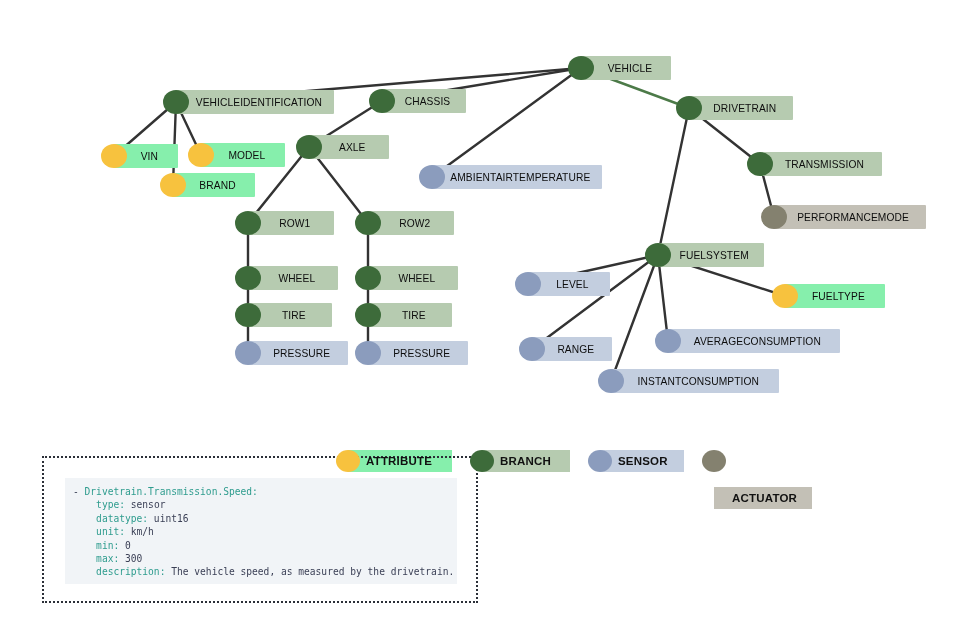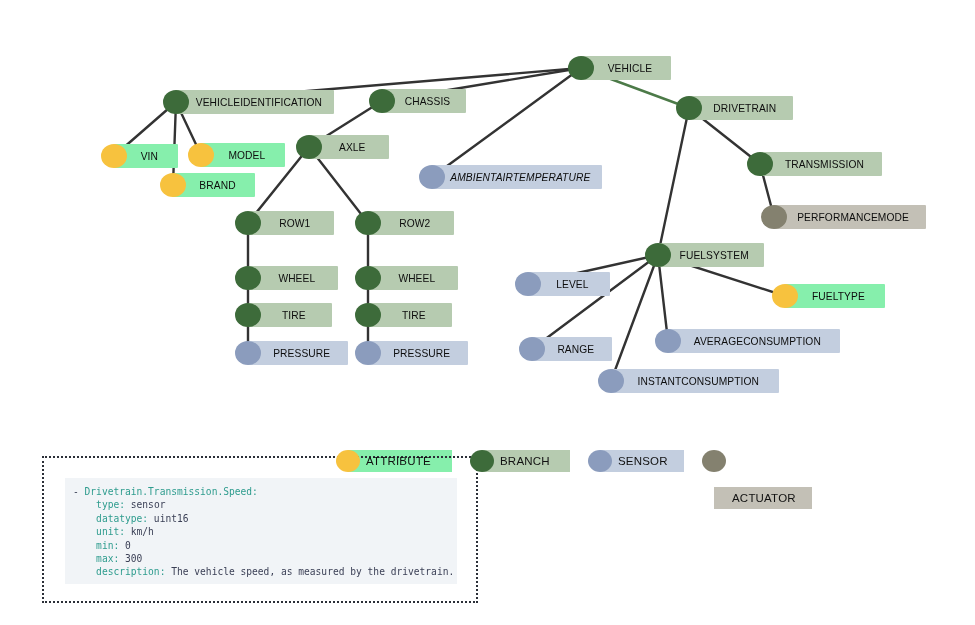--- a/index.html
+++ b/index.html
@@ -102,21 +102,21 @@
     position: absolute;
     left: 0; top: 0;
     width: 24px; height: 22px;
     border-radius: 50%;
     z-index: 2;
   }
   .legend-item .lbl {
     position: relative;
     z-index: 3;
     font-size: 11.5px;
-    font-weight: normal;
+    font-weight: bold;
     color: #111111;
     white-space: nowrap;
     letter-spacing: 0.2px;
   }
 
   
   #code-frame {
     position: absolute;
     left: 42px;
     top: 456px;
@@ -221,21 +221,21 @@
         </div>
         <div class="dot"></div>
       </div>
       <div class="node t-branch" style="left: 296px; top: 135px;">
         <div class="pill" style="width: 80px;">
           <span class="lbl">AXLE</span>
         </div>
         <div class="dot"></div>
       </div>
       <div class="node t-sensor" style="left: 419px; top: 165px;">
-        <div class="pill" style="width: 170px; font-style: italic;">
+        <div class="pill" style="width: 170px;">
           <span class="lbl">AMBIENTAIRTEMPERATURE</span>
         </div>
         <div class="dot"></div>
       </div>
       <div class="node t-branch" style="left: 747px; top: 152px;">
         <div class="pill" style="width: 122px;">
           <span class="lbl">TRANSMISSION</span>
         </div>
         <div class="dot"></div>
       </div>

